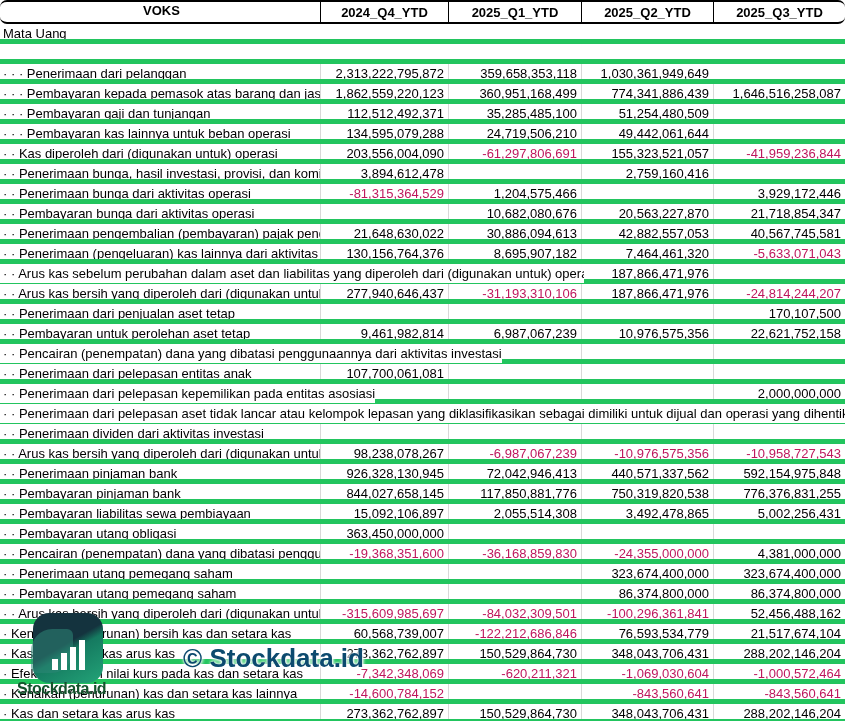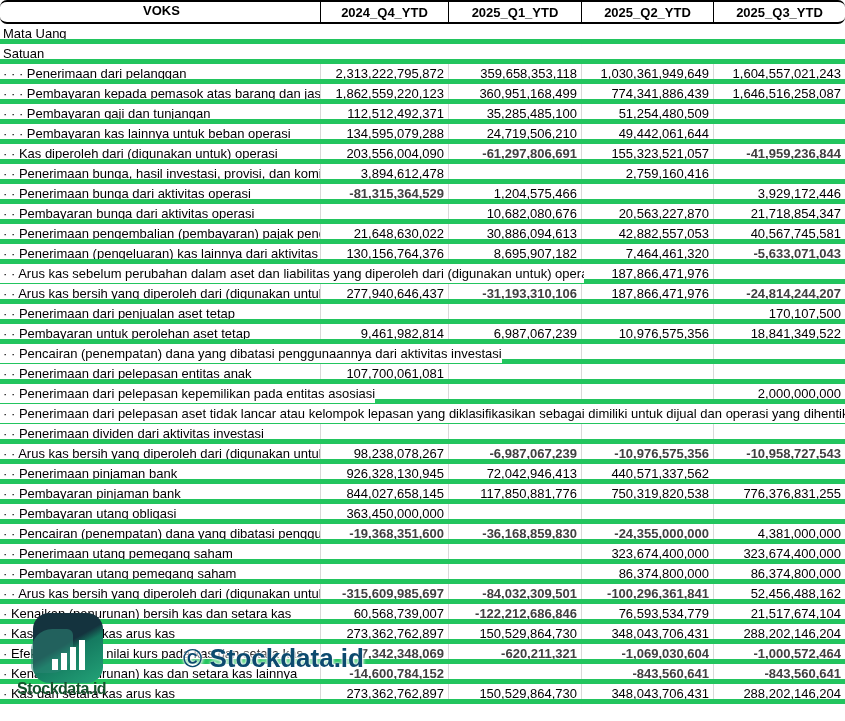--- a/index.html
+++ b/index.html
@@ -9,21 +9,21 @@
   }
   .row{display:flex;height:20px;box-sizing:border-box;border-bottom:5px solid #22c55e;position:relative;}
   .c{box-sizing:border-box;overflow:hidden;white-space:nowrap;line-height:19px;}
   .c.label{width:320px;padding-left:3px;flex:none;}
   .c.v{border-left:1px solid #d8d8d8;text-align:right;padding-right:4px;flex:none;}
   .w1{width:128px}.w2{width:133px}.w3{width:132px}.w4{width:132px}
   .meta .c.v{text-align:right;padding-left:18px;padding-right:0;margin-top:36px;}
   .header{height:24px;border-top:2px solid #000;border-bottom:2px solid #000;font-weight:bold;border-radius:7px;}
   .header .c{line-height:17px;text-align:center;}
   .header .c.v{border-left:1px solid #000;padding:2px;}
-  .red{color:#404040;font-weight:bold;}
+  .red{color:#be185d;}
   .spanlabel{
     position:absolute;left:0;top:0;height:19px;line-height:19px;background:#fff;z-index:2;
     padding-left:3px;white-space:nowrap;overflow:hidden;
   }
   
   .logo{position:absolute;left:33px;top:613px;width:70px;height:70px;z-index:3;}
   .logo-bg{position:absolute;inset:0;border-radius:16px;
     background:linear-gradient(150deg,#14333e 0%,#14333e 45%,#157a60 55%,#23a478 100%);}
   .logo-leaf{position:absolute;left:-2px;top:16px;width:42px;height:44px;background:#2e8677;
     border-radius:50% 6px 50% 6px;opacity:.55;}
@@ -48,32 +48,30 @@
         <div class="c v w4">2025_Q3_YTD</div>
       </div>
       <div class="row meta">
         <div class="c label">Mata Uang</div>
         <div class="c v w1">Rupiah / IDR</div>
         <div class="c v w2">Rupiah / IDR</div>
         <div class="c v w3">Rupiah / IDR</div>
         <div class="c v w4">Rupiah / IDR</div>
       </div>
       <div class="row meta">
-        <div class="c label">Satuan</div>
         <div class="c v w1">Satuan Penuh / Full Amount</div>
         <div class="c v w2">Satuan Penuh / Full Amount</div>
         <div class="c v w3">Satuan Penuh / Full Amount</div>
         <div class="c v w4">Satuan Penuh / Full Amount</div>
       </div>
       <div class="row">
         <div class="c label">· · · Penerimaan dari pelanggan</div>
         <div class="c v w1">2,313,222,795,872</div>
         <div class="c v w2">359,658,353,118</div>
         <div class="c v w3">1,030,361,949,649</div>
-        <div class="c v w4">1,604,557,021,243</div>
       </div>
       <div class="row">
         <div class="c label">· · · Pembayaran kepada pemasok atas barang dan jasa</div>
         <div class="c v w1">1,862,559,220,123</div>
         <div class="c v w2">360,951,168,499</div>
         <div class="c v w3">774,341,886,439</div>
         <div class="c v w4">1,646,516,258,087</div>
       </div>
       <div class="row">
         <div class="c label">· · · Pembayaran gaji dan tunjangan</div>
@@ -151,21 +149,21 @@
         <div class="c v w1"></div>
         <div class="c v w2"></div>
         <div class="c v w3"></div>
         <div class="c v w4">170,107,500</div>
       </div>
       <div class="row">
         <div class="c label">· · Pembayaran untuk perolehan aset tetap</div>
         <div class="c v w1">9,461,982,814</div>
         <div class="c v w2">6,987,067,239</div>
         <div class="c v w3">10,976,575,356</div>
-        <div class="c v w4">18,841,349,522</div>
+        <div class="c v w4">22,621,752,158</div>
       </div>
       <div class="row">
         <div class="c label"></div>
         <div class="spanlabel">· · Pencairan (penempatan) dana yang dibatasi penggunaannya dari aktivitas investasi</div>
         <div class="c v w1"></div>
         <div class="c v w2"></div>
         <div class="c v w3"></div>
         <div class="c v w4"></div>
       </div>
       <div class="row">
@@ -203,27 +201,35 @@
         <div class="c v w1">98,238,078,267</div>
         <div class="c v w2 red">-6,987,067,239</div>
         <div class="c v w3 red">-10,976,575,356</div>
         <div class="c v w4 red">-10,958,727,543</div>
       </div>
       <div class="row">
         <div class="c label">· · Penerimaan pinjaman bank</div>
         <div class="c v w1">926,328,130,945</div>
         <div class="c v w2">72,042,946,413</div>
         <div class="c v w3">440,571,337,562</div>
+        <div class="c v w4">592,154,975,848</div>
       </div>
       <div class="row">
         <div class="c label">· · Pembayaran pinjaman bank</div>
         <div class="c v w1">844,027,658,145</div>
         <div class="c v w2">117,850,881,776</div>
         <div class="c v w3">750,319,820,538</div>
         <div class="c v w4">776,376,831,255</div>
+      </div>
+      <div class="row">
+        <div class="c label">· · Pembayaran liabilitas sewa pembiayaan</div>
+        <div class="c v w1">15,092,106,897</div>
+        <div class="c v w2">2,055,514,308</div>
+        <div class="c v w3">3,492,478,865</div>
+        <div class="c v w4">5,002,256,431</div>
       </div>
       <div class="row">
         <div class="c label">· · Pembayaran utang obligasi</div>
         <div class="c v w1">363,450,000,000</div>
         <div class="c v w2"></div>
         <div class="c v w3"></div>
         <div class="c v w4"></div>
       </div>
       <div class="row">
         <div class="c label">· · Pencairan (penempatan) dana yang dibatasi penggunaannya dari aktivitas pendanaan</div>

